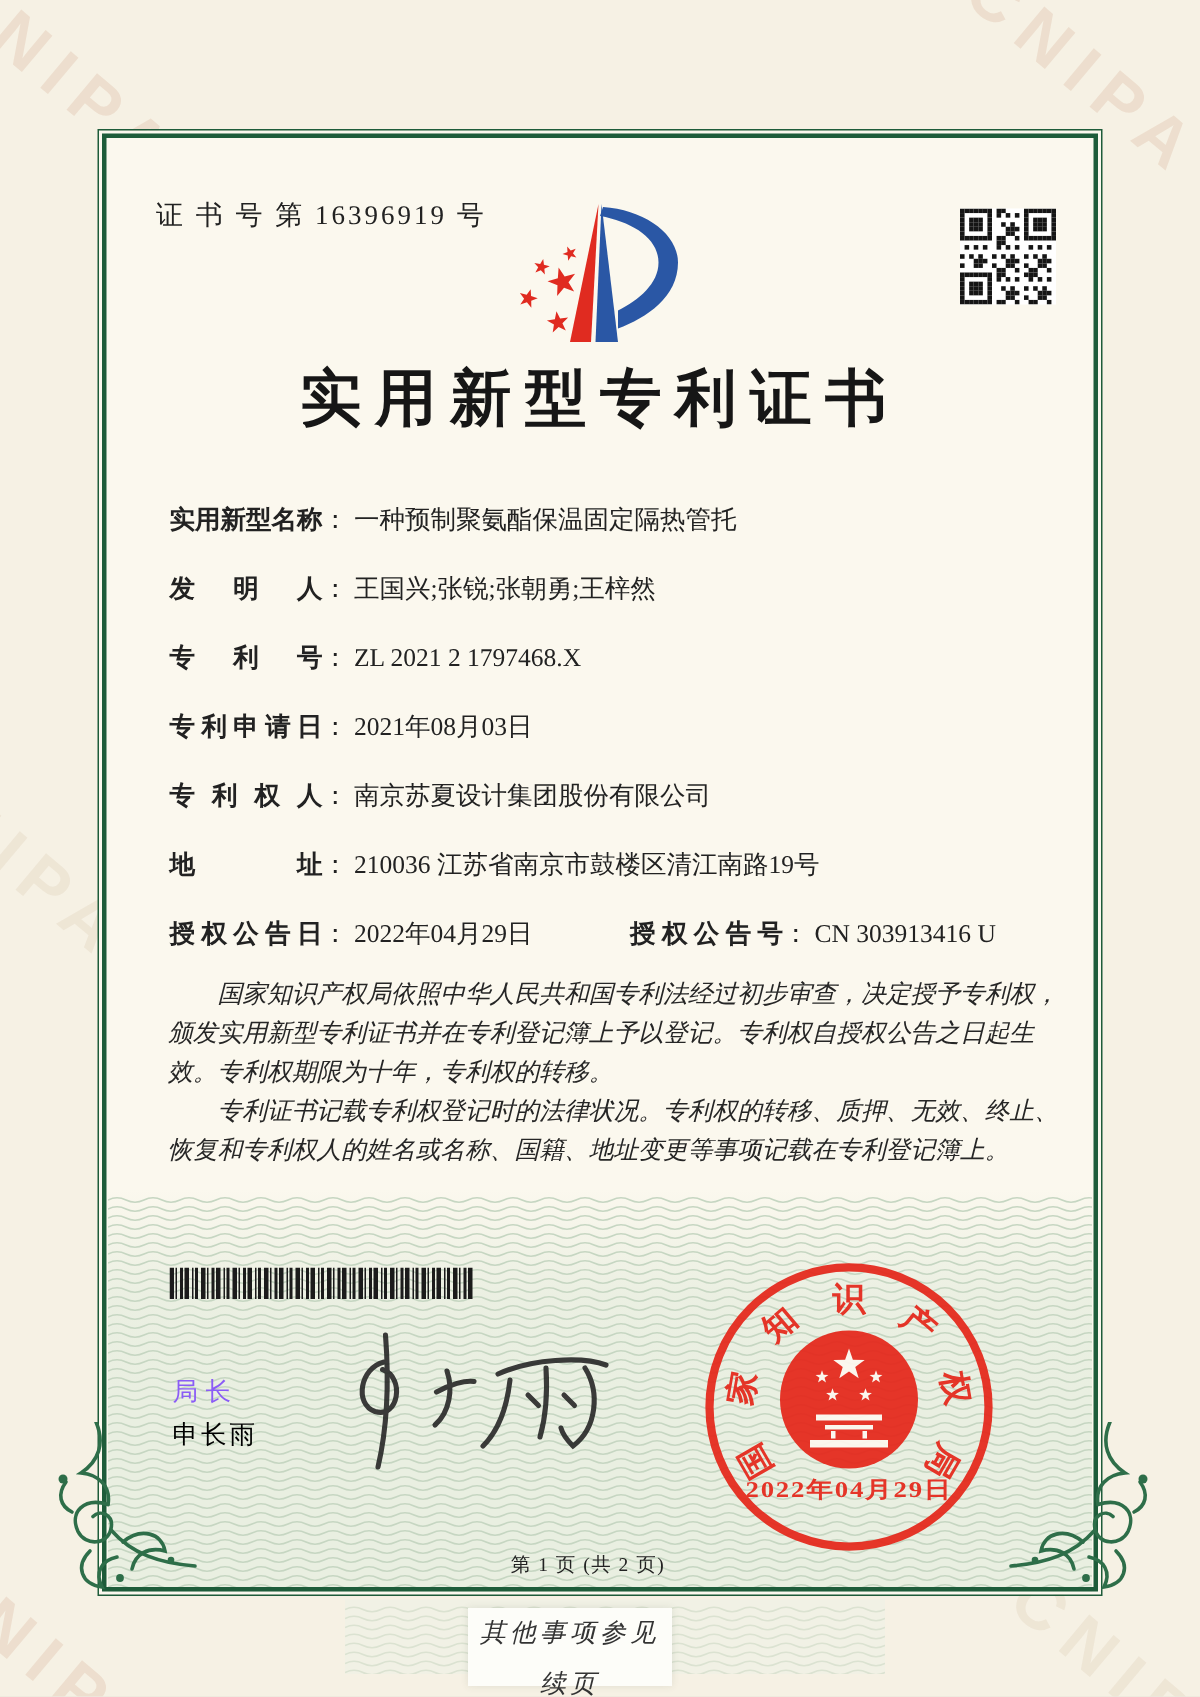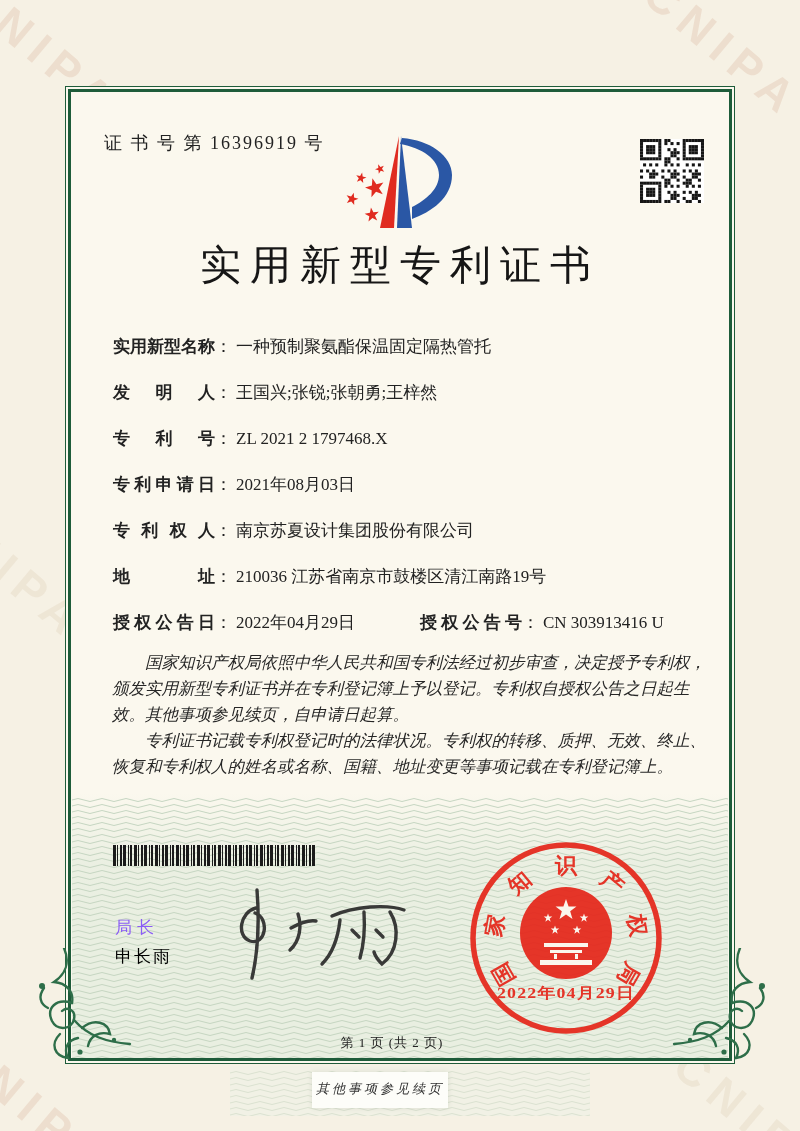--- a/index.html
+++ b/index.html
@@ -20,21 +20,21 @@
 
   
   .waves1{left:72px;top:793px;width:656px;height:268px;z-index:2;
           background:linear-gradient(180deg,rgba(233,239,225,0) 0,rgba(232,238,224,.85) 70px,#e9efe1 140px);}
   .waves2{left:230px;top:1066px;width:360px;height:50px;opacity:.55;z-index:2;background:#edf2e6;}
 
   
   .cert-no{left:104px;top:131px;font-size:18px;letter-spacing:2px;z-index:4;}
   .logo{left:330px;top:128px;z-index:4;}
   .qr{left:640px;top:139px;width:64px;height:64px;z-index:4;}
-  .title{left:0;top:238px;width:800px;text-align:center;font-size:41px;font-weight:normal;
+  .title{left:0;top:238px;width:800px;text-align:center;font-size:41px;font-weight:bold;
          letter-spacing:9px;z-index:4;color:#161616;}
 
   
   .fields{left:113px;top:337px;width:600px;z-index:4;font-size:17px;}
   .frow{margin-bottom:27px;line-height:19px;position:relative;white-space:nowrap;}
   .flabel{display:inline-block;width:102px;text-align:justify;text-align-last:justify;vertical-align:top;font-weight:bold;}
   .fsep{margin-right:4px;}
   .pair2{position:absolute;left:307px;top:0;}
 
   
@@ -51,22 +51,22 @@
 
   .seal{left:466px;top:838px;z-index:5;opacity:.93;}
   .sealchar{font-family:"Liberation Serif",serif;font-weight:bold;font-size:22px;fill:#e5271b;}
   .sealdate{font-family:"Liberation Serif",serif;font-weight:bold;font-size:15px;fill:#e5271b;letter-spacing:1px;}
 
   .flourish{z-index:3;}
   .flourish.bl{left:30px;top:948px;}
   .flourish.br{left:670px;top:948px;transform:scaleX(-1);}
 
   .page-info{left:0;top:1034px;width:784px;text-align:center;font-size:13px;letter-spacing:1px;z-index:4;}
-  .cont-box{left:312px;top:1072px;width:136px;height:36px;line-height:34px;text-align:center;
-            background:#fdfdf9;box-shadow:0 0 5px rgba(60,80,60,.12);font-size:13px;
+  .cont-box{left:312px;top:1072px;width:136px;height:52px;line-height:34px;text-align:center;
+            background:#fdfdf9;box-shadow:0 0 5px rgba(60,80,60,.12);font-size:17px;
             letter-spacing:3px;font-style:italic;z-index:4;color:#333;}
 </style>
 </head>
 <body>
 
 <div class="page">
 
   <div class="wm" style="left:-14px;top:-32px;">CNIPA</div>
   <div class="wm faint" style="left:215px;top:128px;">CNIPA</div>
   <div class="wm" style="left:668px;top:-34px;">CNIPA</div>
@@ -396,21 +396,21 @@
     </div>
     <div class="frow">
       <span class="flabel">授权公告日</span><span class="fsep">：</span><span class="fvalue">2022年04月29日</span>
       <span class="pair2">
         <span class="flabel">授权公告号</span><span class="fsep">：</span><span class="fvalue">CN 303913416 U</span>
       </span>
     </div>
   </div>
 
   <div class="abs paras">
-    <p>国家知识产权局依照中华人民共和国专利法经过初步审查，决定授予专利权，颁发实用新型专利证书并在专利登记簿上予以登记。专利权自授权公告之日起生效。其他事项参见续页，自申请日起算。</p>
+    <p>国家知识产权局依照中华人民共和国专利法经过初步审查，决定授予专利权，颁发实用新型专利证书并在专利登记簿上予以登记。专利权自授权公告之日起生效。专利权期限为十年，专利权的转移。</p>
     <p>专利证书记载专利权登记时的法律状况。专利权的转移、质押、无效、终止、恢复和专利权人的姓名或名称、国籍、地址变更等事项记载在专利登记簿上。</p>
   </div>
 
   <div class="abs barcode"><svg width="207" height="21" viewBox="0 0 207 21">
         <rect x="0" y="0" width="3" height="21" fill="#1b1b1b"></rect>
         <rect x="4" y="0" width="1" height="21" fill="#1b1b1b"></rect>
         <rect x="7" y="0" width="2" height="21" fill="#1b1b1b"></rect>
         <rect x="10" y="0" width="3" height="21" fill="#1b1b1b"></rect>
         <rect x="15" y="0" width="1" height="21" fill="#1b1b1b"></rect>
         <rect x="17" y="0" width="2" height="21" fill="#1b1b1b"></rect>

